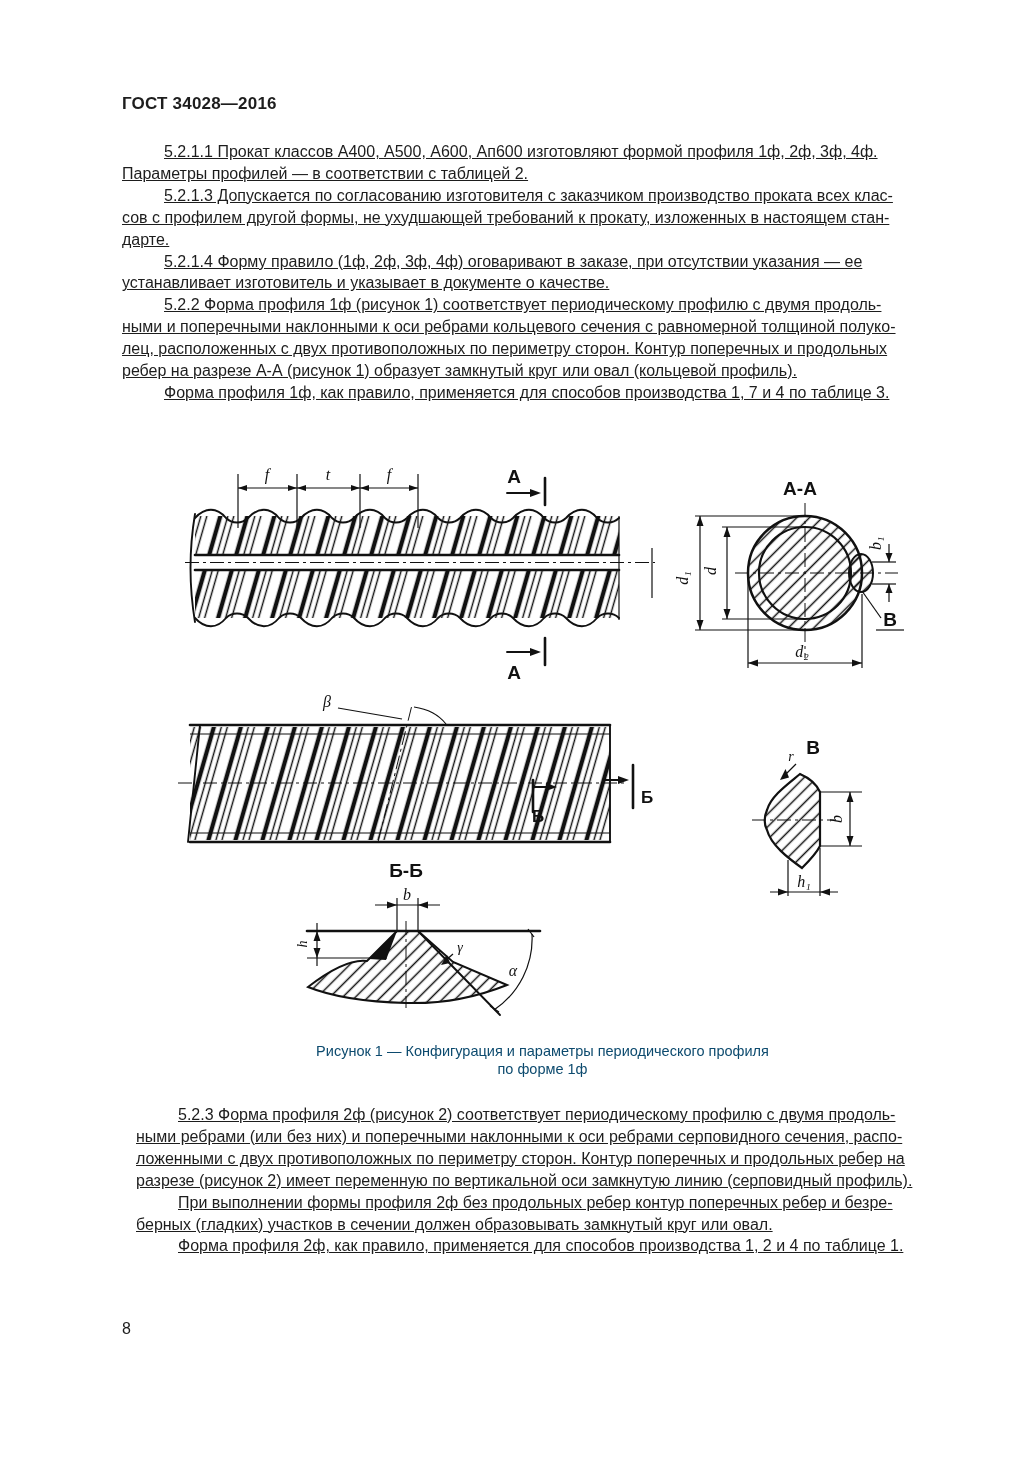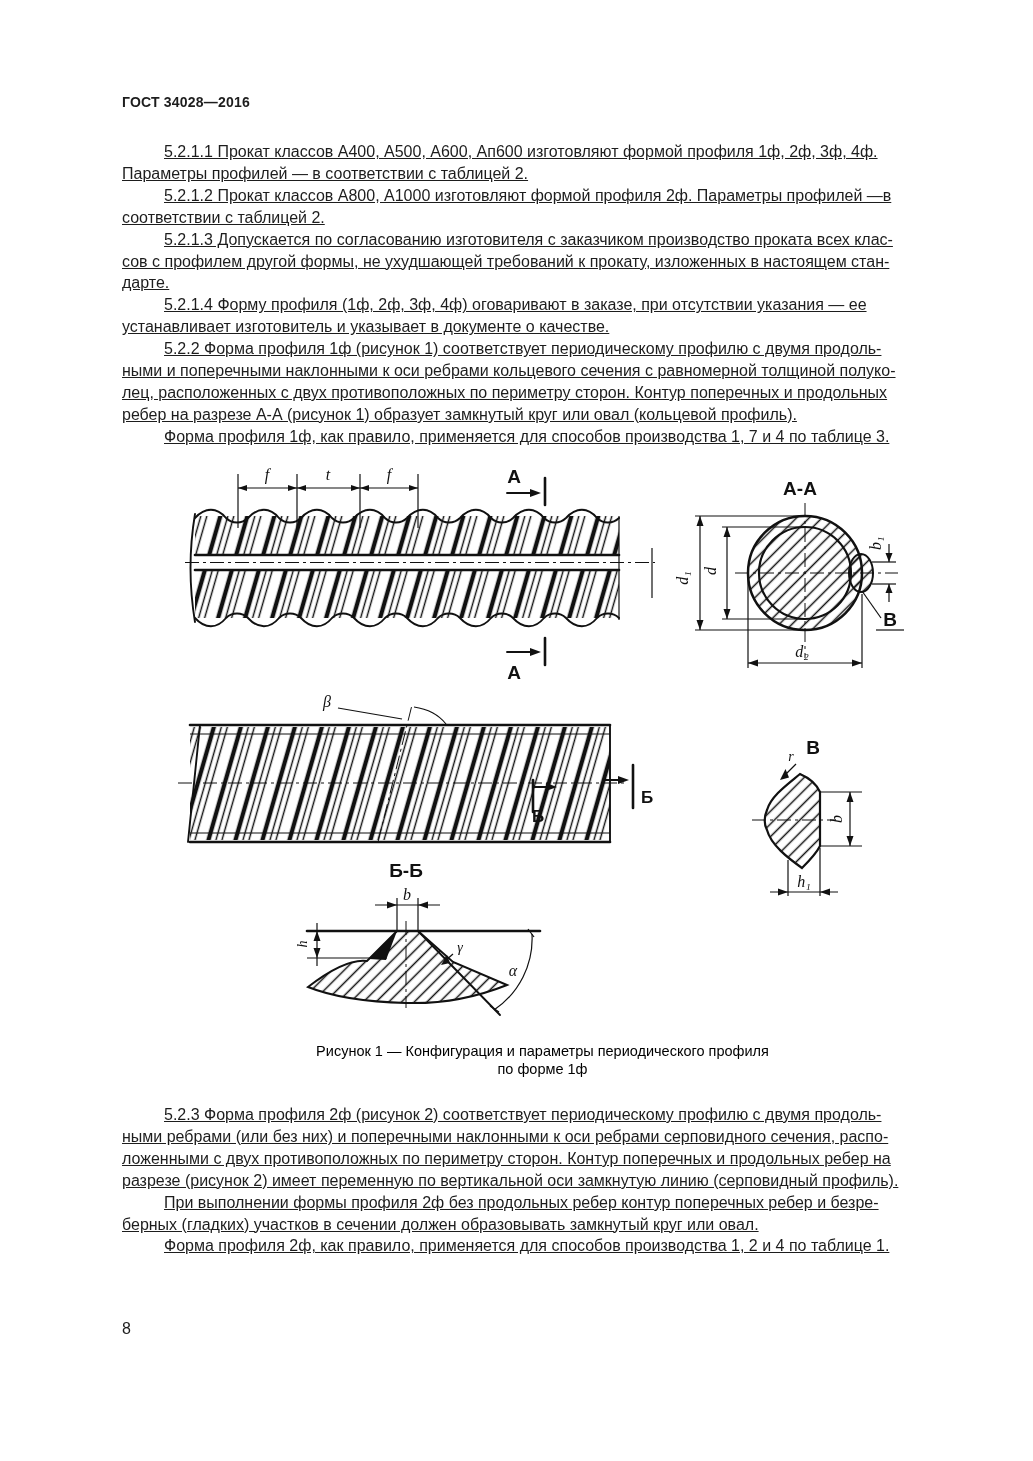--- a/index.html
+++ b/index.html
@@ -1,24 +1,24 @@
 <!DOCTYPE html>
 <html lang="ru"><head>
 <meta charset="utf-8">
 <style>
   html,body{margin:0;padding:0;background:#e8e8e8;}
   .page{position:relative;width:1033px;height:1461px;background:#ffffff;overflow:hidden;
         font-family:"Liberation Sans",sans-serif;color:#1d1d1d;}
-  .hdr{position:absolute;left:122px;top:94px;font-size:14px;font-weight:bold;letter-spacing:.2px;}
+  .hdr{position:absolute;left:122px;top:94px;font-size:17px;font-weight:bold;letter-spacing:.2px;}
   .tb{position:absolute;left:122px;width:841px;font-size:16px;line-height:21.9px;text-align:left;}
   .tb1{top:141px;}
-  .tb2{top:1104px;}
+  .tb2{top:1104px;margin-left:14px;}
   .tb p{margin:0;text-indent:42px;white-space:pre-line;text-decoration:underline;}
   .caption{position:absolute;left:122px;top:1042px;width:841px;text-align:center;
-           font-size:14.5px;line-height:18px;color:#000000;}
+           font-size:14.5px;line-height:18px;color:#0c4a6e;}
   .pagenum{position:absolute;left:122px;top:1320px;font-size:16px;}
   .fig{position:absolute;left:150px;top:458px;width:820px;height:575px;}
   
   .thick{stroke:#111;stroke-width:2.6;fill:none;stroke-linecap:round;}
   .med{stroke:#111;stroke-width:1.9;fill:none;stroke-linecap:round;}
   .thin{stroke:#111;stroke-width:1.2;fill:none;}
   .cl{stroke:#111;stroke-width:1;fill:none;stroke-dasharray:14 4 3 4;}
   .arr{fill:#111;stroke:none;}
   .lbl{font-family:"Liberation Serif","DejaVu Serif","DejaVu Sans",serif;
        font-style:italic;font-size:16px;fill:#111;}
@@ -32,26 +32,24 @@
 </head>
 <body>
 
 <div class="page">
 
   <div class="hdr">ГОСТ 34028—2016</div>
 
   <div class="tb tb1">
     <p>5.2.1.1 Прокат классов А400, А500, А600, Ап600 изготовляют формой профиля 1ф, 2ф, 3ф, 4ф.
 Параметры профилей — в соответствии с таблицей 2.</p>
-    <p>5.2.1.2 Прокат классов А800, А1000 изготовляют формой профиля 2ф. Параметры профилей —в
-соответствии с таблицей 2.</p>
     <p>5.2.1.3 Допускается по согласованию изготовителя с заказчиком производство проката всех клас-
 сов с профилем другой формы, не ухудшающей требований к прокату, изложенных в настоящем стан-
 дарте.</p>
-    <p>5.2.1.4 Форму профиля (1ф, 2ф, 3ф, 4ф) оговаривают в заказе, при отсутствии указания — ее
+    <p>5.2.1.4 Форму правило (1ф, 2ф, 3ф, 4ф) оговаривают в заказе, при отсутствии указания — ее
 устанавливает изготовитель и указывает в документе о качестве.</p>
     <p>5.2.2 Форма профиля 1ф (рисунок 1) соответствует периодическому профилю с двумя продоль-
 ными и поперечными наклонными к оси ребрами кольцевого сечения с равномерной толщиной полуко-
 лец, расположенных с двух противоположных по периметру сторон. Контур поперечных и продольных
 ребер на разрезе А-А (рисунок 1) образует замкнутый круг или овал (кольцевой профиль).</p>
     <p>Форма профиля 1ф, как правило, применяется для способов производства 1, 7 и 4 по таблице 3.</p>
   </div>
 
   <svg class="fig" viewBox="0 0 820 575">
     <defs>

